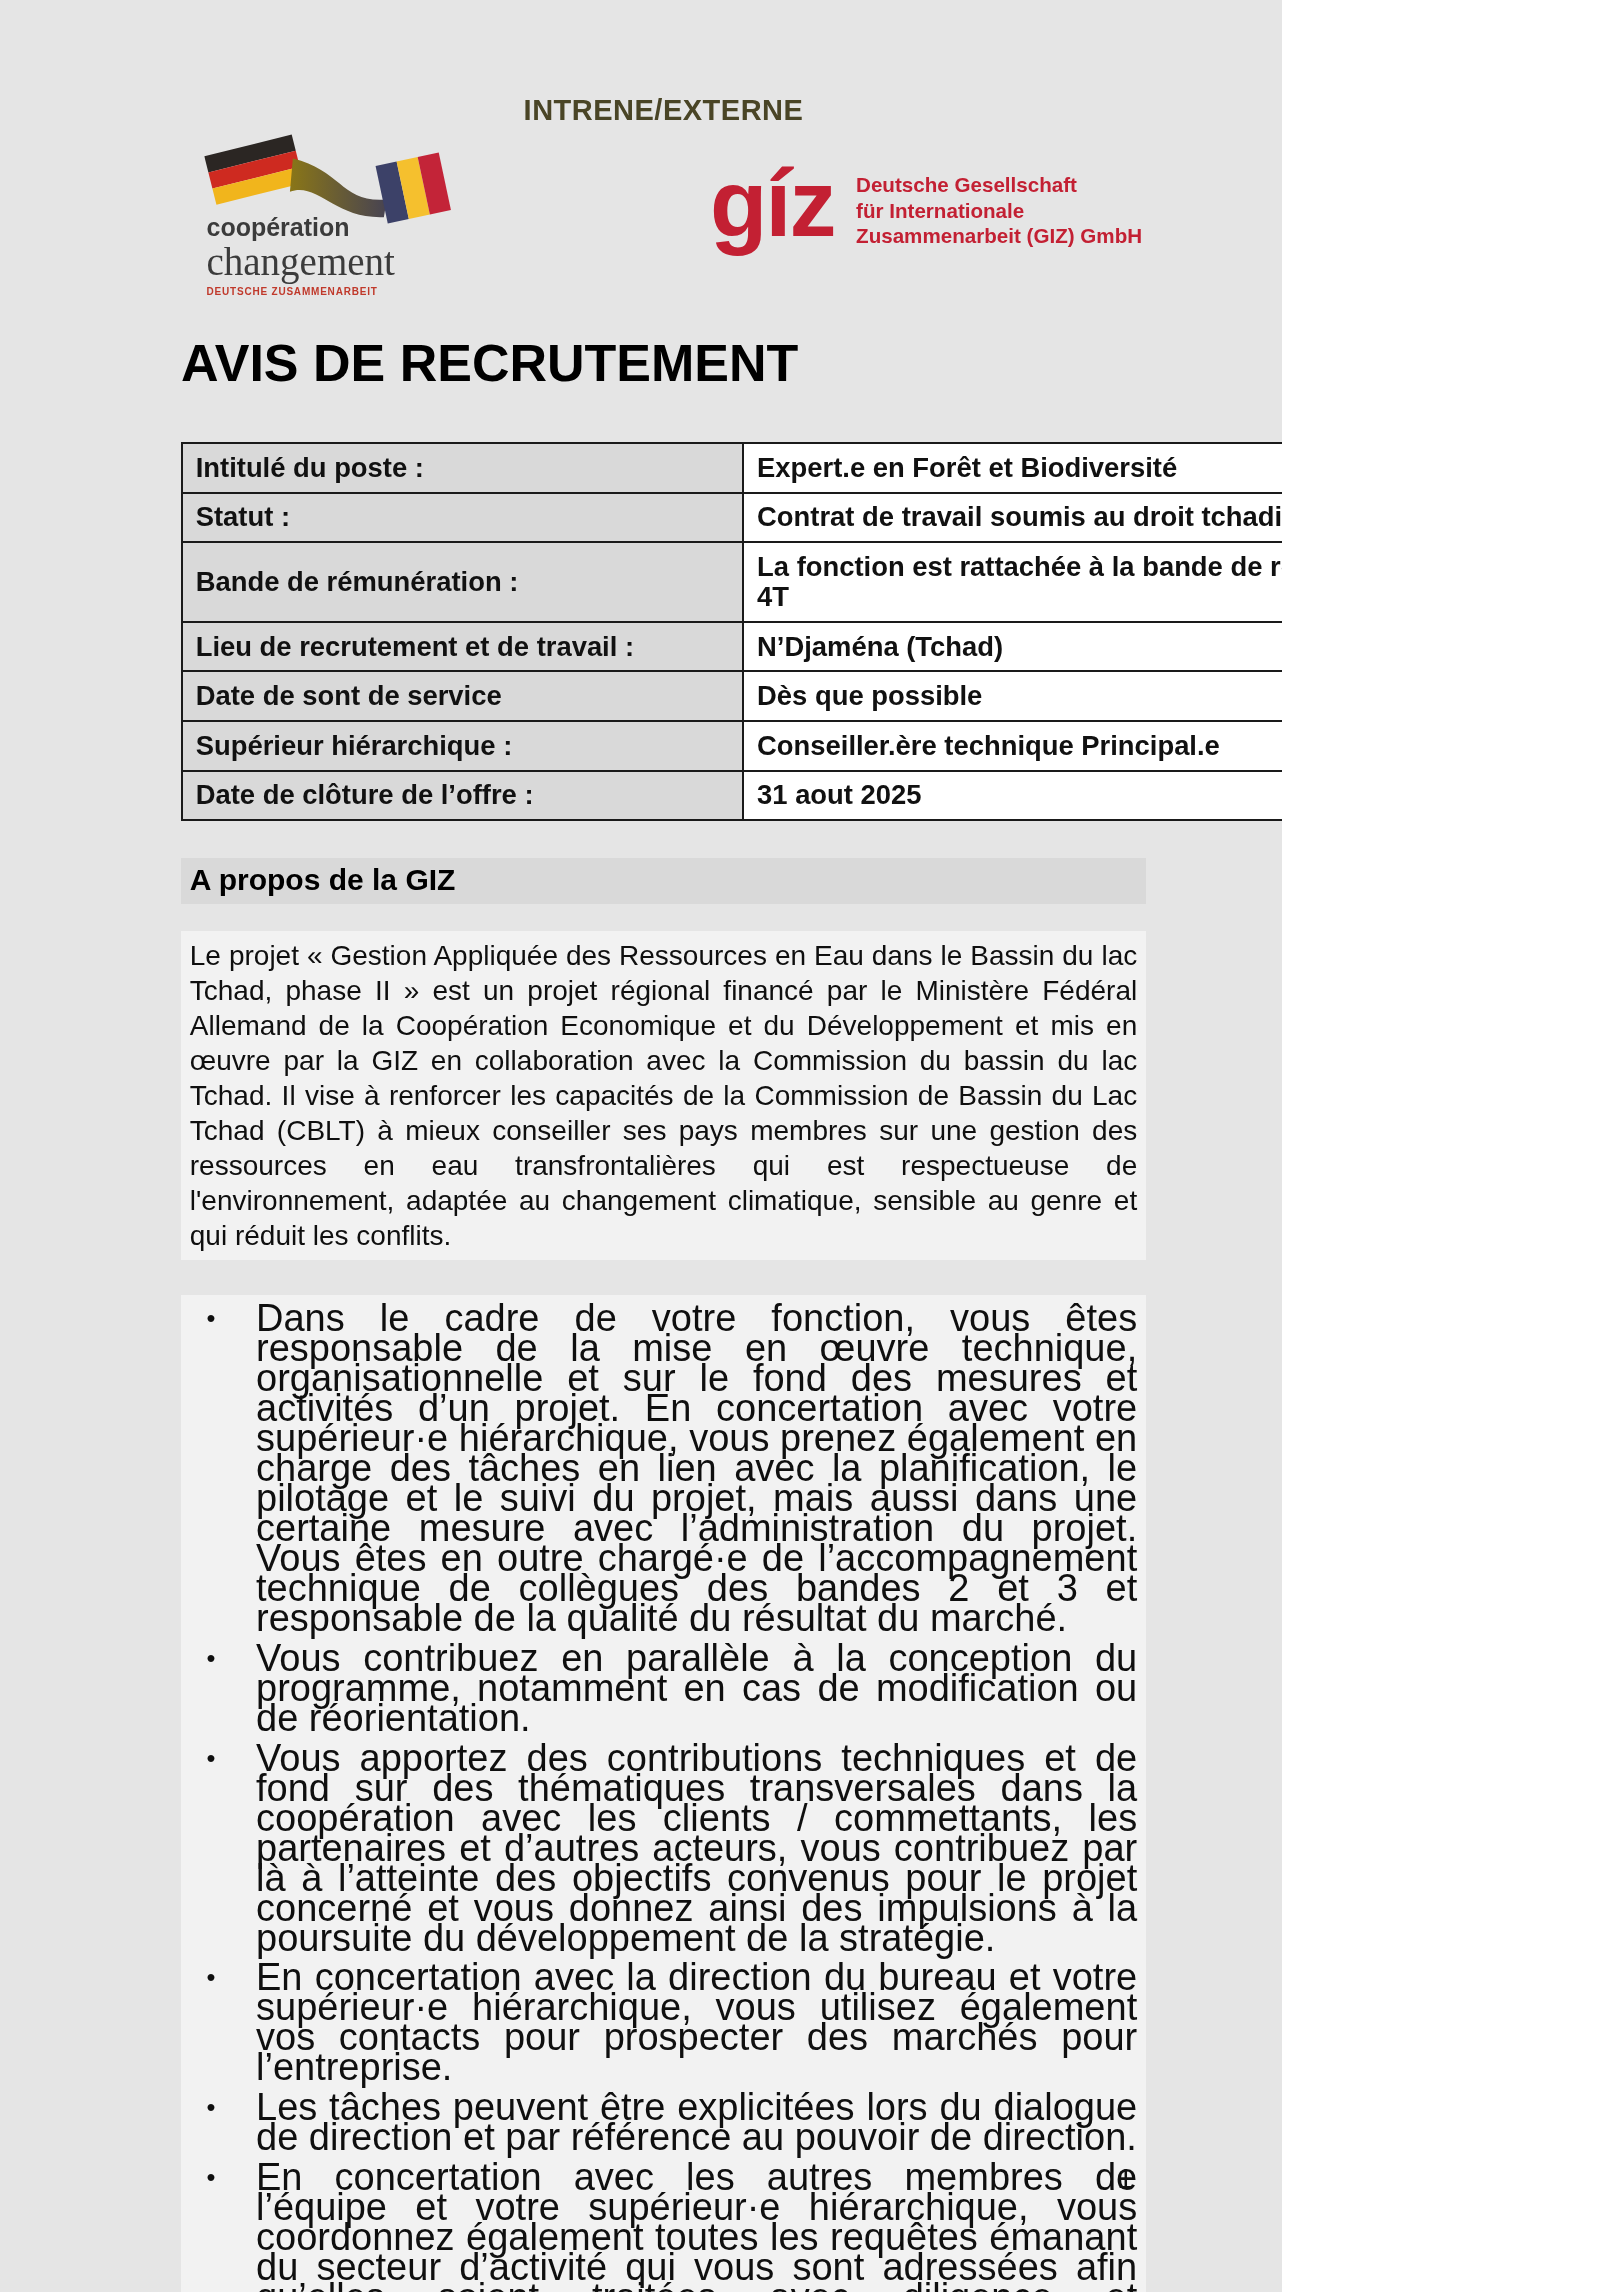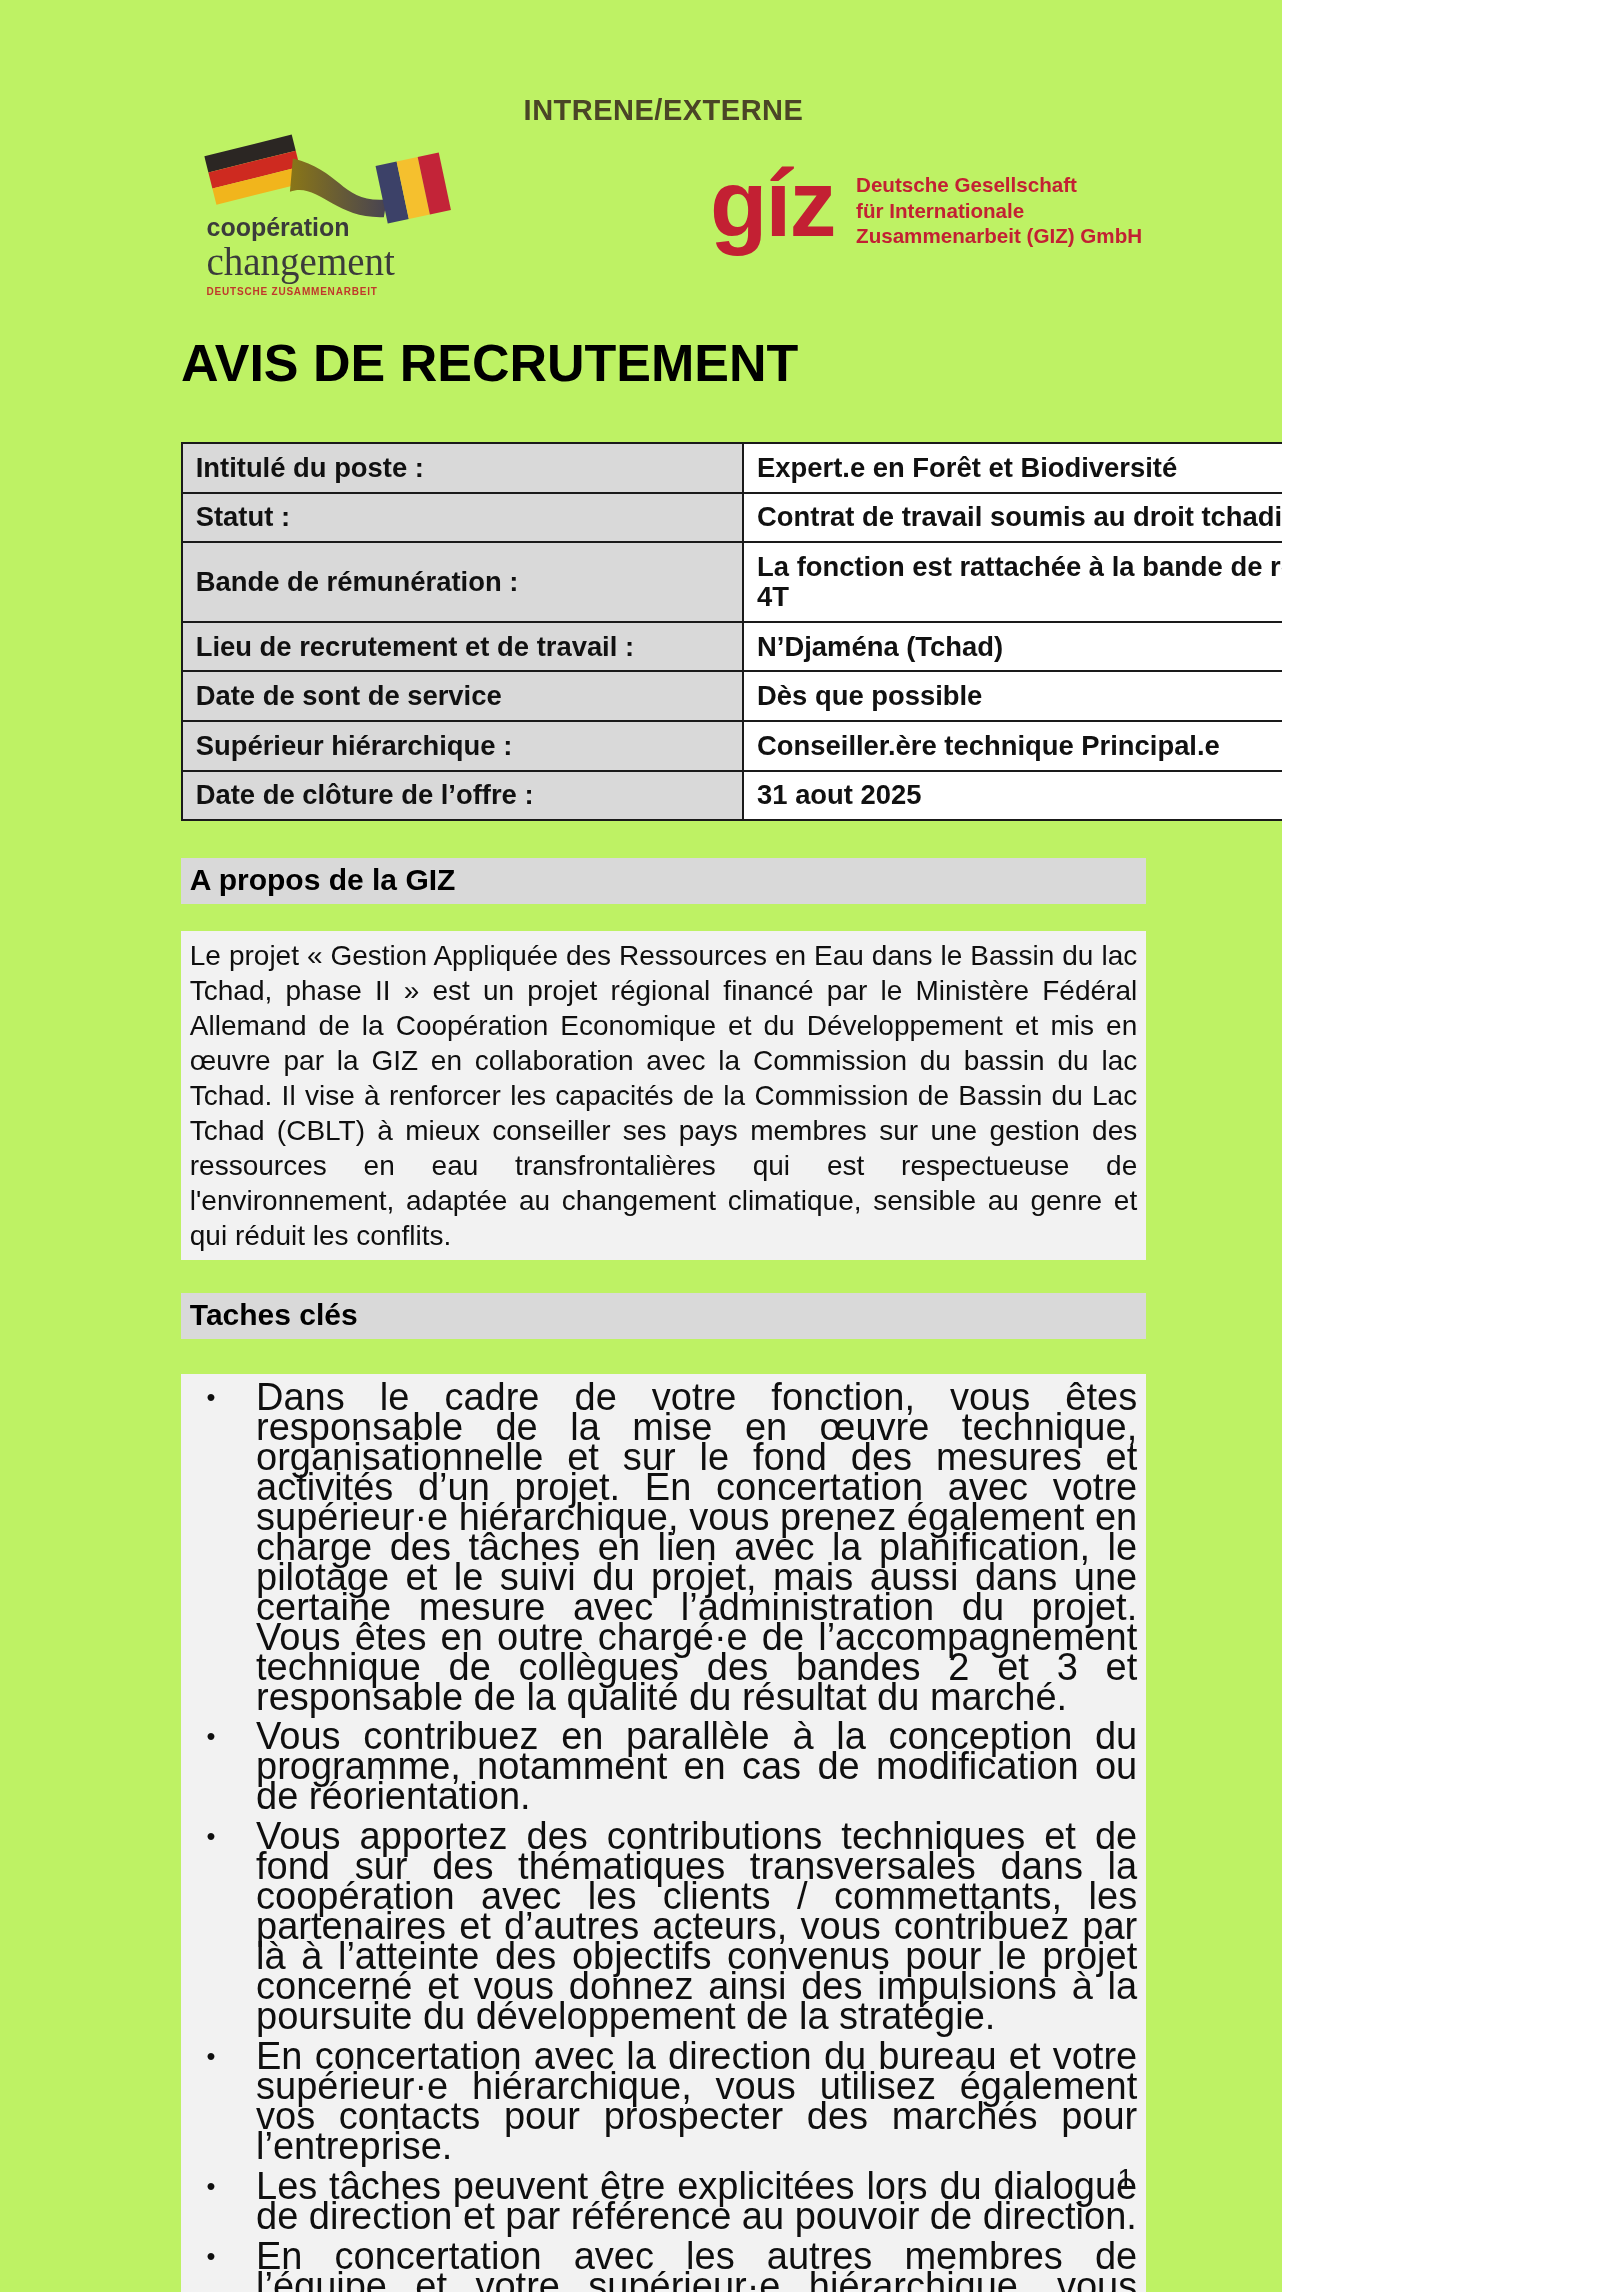--- a/index.html
+++ b/index.html
@@ -1,19 +1,19 @@
 <!DOCTYPE html>
 <html><head>
 <meta charset="utf-8">
 <style>
   html,body { margin:0; padding:0; background:#ffffff; }
   .page {
     position:relative;
     width:1282px; height:2293px;
-    background:#bef264;
+    background:#e5e5e5;
     font-family:"Liberation Sans", sans-serif;
     color:#111111;
     overflow:hidden;
   }
   .content { padding:0 136px 0 181px; }
 
   
   .classification {
     padding-top:94px;
     text-align:center;
@@ -213,21 +213,20 @@
           <td class="row-label">Date de clôture de l’offre :</td>
           <td class="row-value">31 aout 2025</td>
         </tr>
       </tbody>
     </table>
 
     <div class="section-heading heading-about">A propos de la GIZ</div>
 
     <p class="para para-2">Le projet « Gestion Appliquée des Ressources en Eau dans le Bassin du lac Tchad, phase II » est un projet régional financé par le Ministère Fédéral Allemand de la Coopération Economique et du Développement et mis en œuvre par la GIZ en collaboration avec la Commission du bassin du lac Tchad. Il vise à renforcer les capacités de la Commission de Bassin du Lac Tchad (CBLT) à mieux conseiller ses pays membres sur une gestion des ressources en eau transfrontalières qui est respectueuse de l'environnement, adaptée au changement climatique, sensible au genre et qui réduit les conflits.</p>
 
-    <div class="section-heading heading-tasks">Taches clés</div>
 
     <ul class="tasks-list">
       <li>Dans le cadre de votre fonction, vous êtes responsable de la mise en œuvre technique, organisationnelle et sur le fond des mesures et activités d’un projet. En concertation avec votre supérieur·e hiérarchique, vous prenez également en charge des tâches en lien avec la planification, le pilotage et le suivi du projet, mais aussi dans une certaine mesure avec l’administration du projet. Vous êtes en outre chargé·e de l’accompagnement technique de collègues des bandes 2 et 3 et responsable de la qualité du résultat du marché.</li>
       <li>Vous contribuez en parallèle à la conception du programme, notamment en cas de modification ou de réorientation.</li>
       <li>Vous apportez des contributions techniques et de fond sur des thématiques transversales dans la coopération avec les clients / commettants, les partenaires et d’autres acteurs, vous contribuez par là à l’atteinte des objectifs convenus pour le projet concerné et vous donnez ainsi des impulsions à la poursuite du développement de la stratégie.</li>
       <li>En concertation avec la direction du bureau et votre supérieur·e hiérarchique, vous utilisez également vos contacts pour prospecter des marchés pour l’entreprise.</li>
       <li>Les tâches peuvent être explicitées lors du dialogue de direction et par référence au pouvoir de direction.</li>
       <li class="force-justify">En concertation avec les autres membres de l’équipe et votre supérieur·e hiérarchique, vous coordonnez également toutes les requêtes émanant du secteur d’activité qui vous sont adressées afin qu’elles soient traitées avec diligence et compétence. Vous résolvez les</li>
     </ul>
 

